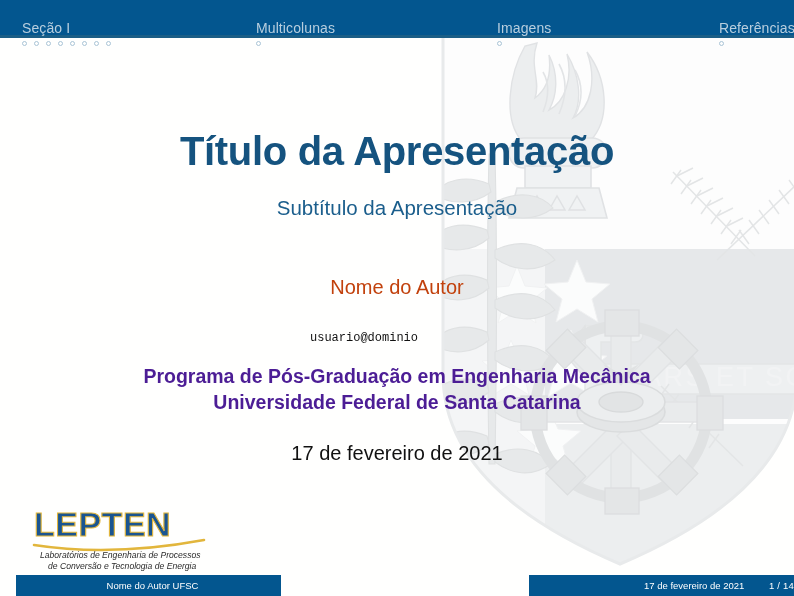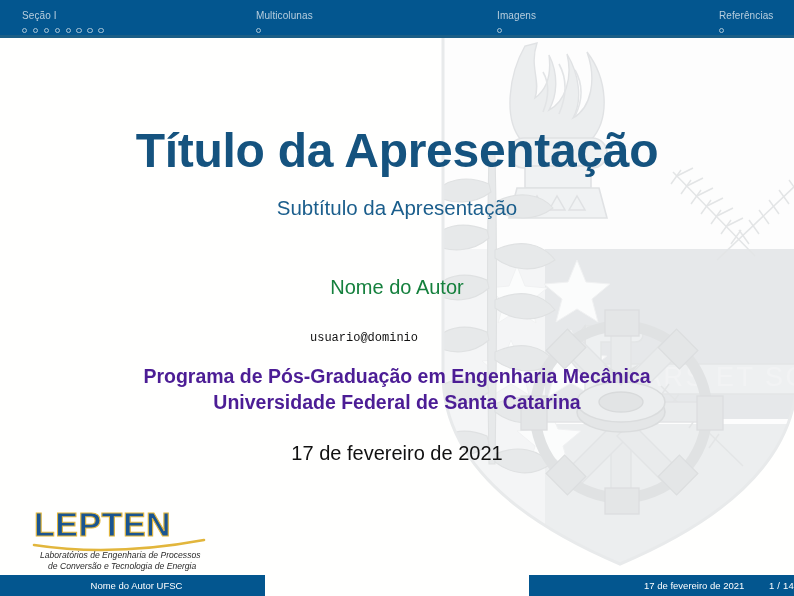--- a/index.html
+++ b/index.html
@@ -29,23 +29,23 @@
     top: 0; left: 0;
     width: 794px;
     height: 38px;
     background: #03568f;
     border-bottom: 3px solid #1b5e86;
     box-sizing: border-box;
     z-index: 40;
   }
   .navsec {
     position: absolute;
-    top: 10px;
+    top: 22px;
     color: #b9cfdf;
-    font-size: 10px;
+    font-size: 14px;
     letter-spacing: 0.1px;
     white-space: nowrap;
   }
   .navsec .navlabel {
     display: block;
     line-height: 12px;
     color: #b8cede;
   }
   .navdots {
     display: block;
@@ -89,21 +89,21 @@
     width: 794px;
     z-index: 20;
     text-align: center;
   }
   #title {
     position: absolute;
     top: 128px;
     left: 0;
     width: 794px;
     text-align: center;
-    font-size: 48px;
+    font-size: 40px;
     font-weight: bold;
     color: #15537f;
     letter-spacing: -0.3px;
     line-height: 46px;
   }
   #subtitle {
     position: absolute;
     top: 195px;
     left: 0;
     width: 794px;
@@ -113,21 +113,21 @@
     color: #1b5e8c;
     line-height: 26px;
   }
   #author {
     position: absolute;
     top: 274px;
     left: 0;
     width: 794px;
     text-align: center;
     font-size: 20px;
-    color: #15803d;
+    color: #c2410c;
     line-height: 26px;
   }
   #email {
     position: absolute;
     top: 326px;
     left: 0;
     width: 728px;
     text-align: center;
     font-family: "Liberation Mono", "DejaVu Sans Mono", monospace;
     font-size: 12px;
@@ -183,21 +183,21 @@
   .fseg {
     position: absolute;
     top: 0;
     height: 21px;
     line-height: 21px;
     box-sizing: border-box;
     white-space: nowrap;
     overflow: hidden;
   }
   #fseg-author {
-    left: 0;
+    left: 16px;
     width: 265px;
     background: #03568f;
     text-align: center;
     padding-left: 8px;
   }
   #fseg-title {
     left: 265px;
     width: 264px;
     background: #d8b94a;
     text-align: center;

